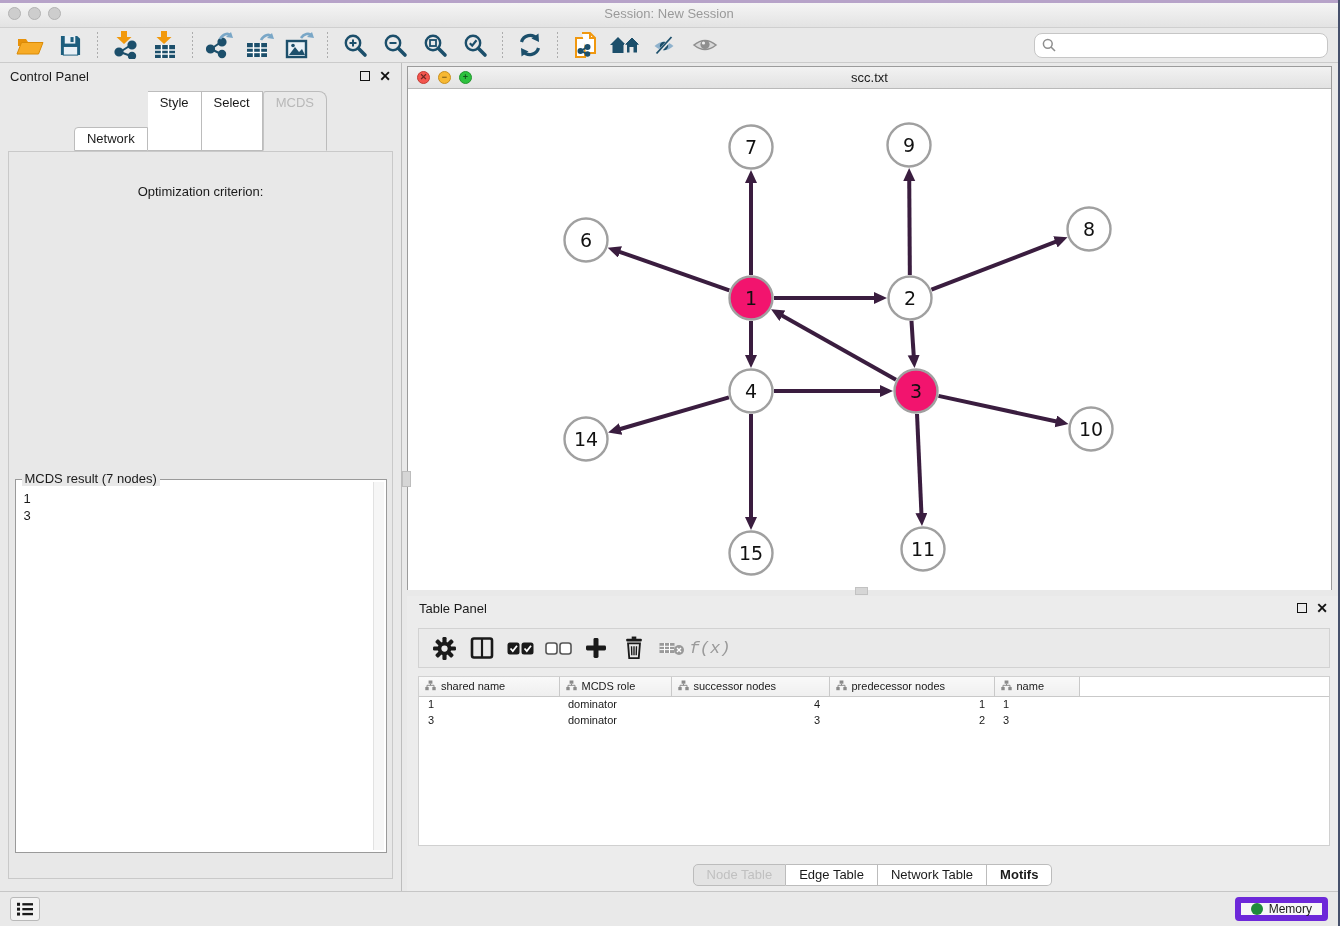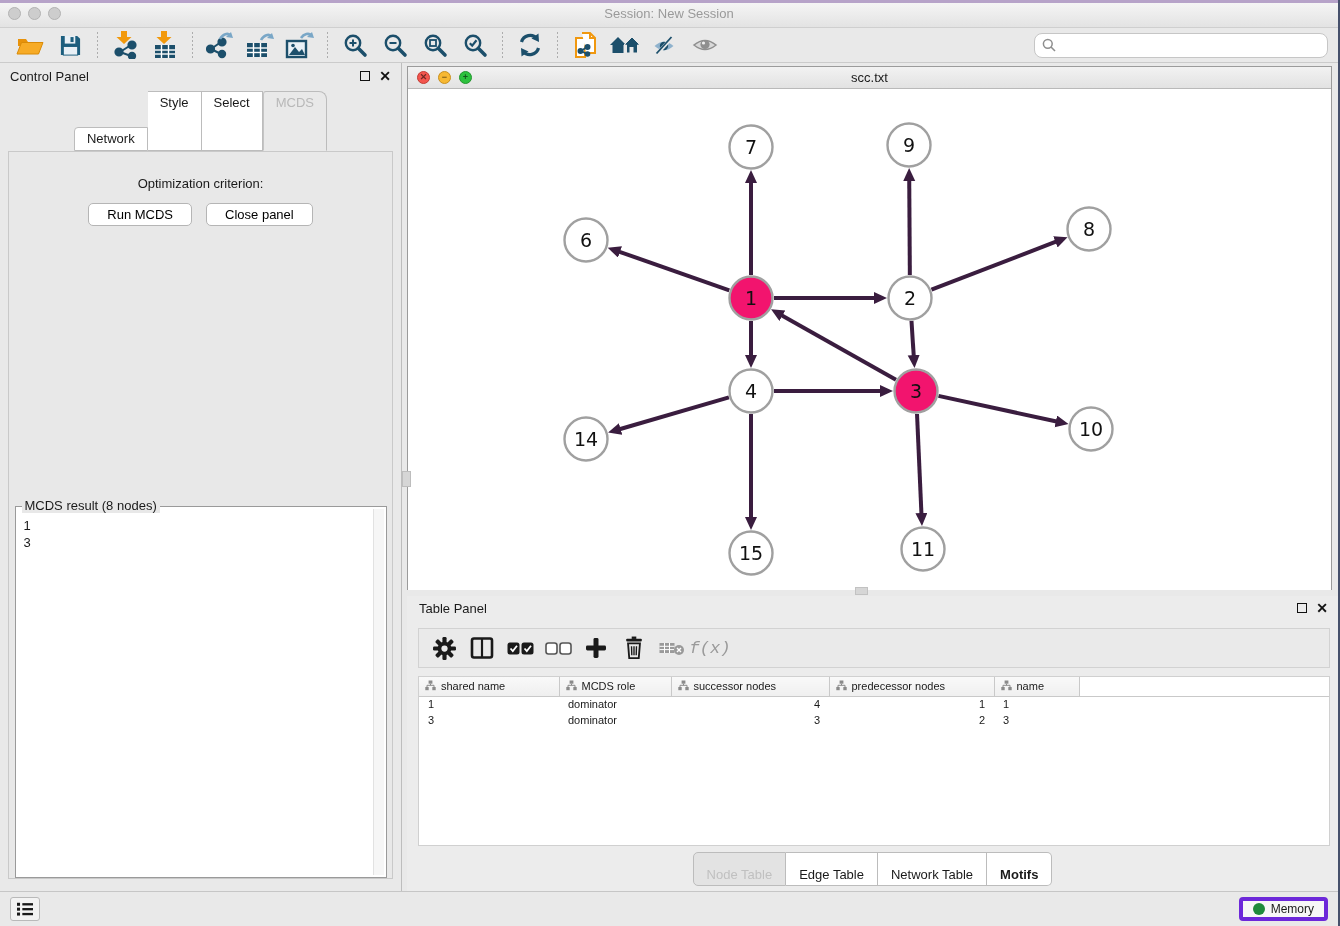--- a/index.html
+++ b/index.html
@@ -29,21 +29,21 @@
   .control-panel { width:401px; flex:none; display:flex; flex-direction:column; background:#e9e9e9; }
   .panel-header { height:26px; display:flex; align-items:center; padding:0 10px; font-size:13px; flex:none; }
   .panel-header .ph-icons { margin-left:auto; display:flex; gap:9px; align-items:center; }
   .float-glyph { width:10px; height:10px; border:1.6px solid #111; display:inline-block; }
   .close-glyph { font-size:14px; font-weight:bold; color:#111; line-height:10px; }
   .ctab-row { display:flex; justify-content:center; margin-top:2px; flex:none; }
   .ctab { font-size:13px; padding:3px 12px 4px; background:#fff; border:1px solid #bcbcbc; border-left:none; cursor:default; }
   .ctab:first-child { border-left:1px solid #bcbcbc; border-radius:4px 0 0 0;margin-top:36px; }
   .ctab.active { background:#e9e9e9; color:#b8b8b8; border-radius:3px 8px 0 0; border-left:1px solid #c4c4c4; border-bottom-color:#e9e9e9; }
   .cp-content { flex:1; margin:0 8px 12px 8px; border:1px solid #c9c9c9; background:#e8e8e8; display:flex; flex-direction:column; align-items:center; min-height:0; }
-  .opt-label { margin-top:24px; font-size:13px; }
+  .opt-label { margin-top:32px; font-size:13px; }
   .opt-select { margin-top:9px; width:308px; height:23px; background:#fff; border:1px solid #b5b5b5; border-radius:4px; display:flex; align-items:center; padding:0 8px 0 10px; font-size:13px; }
   .opt-select .spinner { margin-left:auto; display:flex; flex-direction:column; gap:3px; align-items:center; }
   .spin-up { width:0; height:0; border-left:4px solid transparent; border-right:4px solid transparent; border-bottom:5px solid #333; }
   .spin-dn { width:0; height:0; border-left:4px solid transparent; border-right:4px solid transparent; border-top:5px solid #333; }
   .btn-row { margin-top:12px; display:flex; gap:14px; }
   .cp-btn { height:23px; padding:0 18px; background:#fff; border:1px solid #b5b5b5; border-radius:5px; font-size:13px; font-family:"Liberation Sans",sans-serif; }
   .result-box { margin-top:280px; width:372px; height:374px; border:1px solid #9a9a9a; background:#fff; position:relative; align-self:center; }
   .result-legend { position:absolute; top:-9px; left:6px; background:#e8e8e8; padding:0 3px; font-size:13px; }
   .result-lines { padding:10px 8px 0 8px; font-size:13px; line-height:17px; }
   .result-scroll { position:absolute; top:2px; bottom:2px; right:2px; width:11px; background:#f6f6f6; border-left:1px solid #e2e2e2; }
@@ -73,29 +73,29 @@
   .tp-tool { width:34px; height:30px; display:flex; align-items:center; justify-content:center; }
   .fx { font-family:Liberation Mono, monospace; font-style:italic; font-size:17px; color:#9a9a9a; }
   .tp-tablewrap { margin:8px 8px 0 11px; background:#fff; border:1px solid #d0d0d0; flex:none; height:170px; overflow:hidden; }
   table.datatable { border-collapse:collapse; width:100%; table-layout:fixed; font-size:11px; }
   table.datatable th { font-weight:normal; background:linear-gradient(#f9f9f9,#efefef); border-right:1px solid #c9c9c9; border-bottom:1px solid #c9c9c9; height:19px; padding:0 6px; white-space:nowrap; overflow:hidden; }
   table.datatable th .thc { display:flex; align-items:center; justify-content:flex-start; gap:5px; }
   table.datatable th.filler, table.datatable td.filler { border-right:none; background:#fff; }
   table.datatable td { height:16px; padding:0 9px; white-space:nowrap; overflow:hidden; }
   td.al { text-align:left; } td.ar { text-align:right; }
   .tp-tabs { margin-top:auto; margin-bottom:5px; display:flex; justify-content:center; flex:none; }
-  .btab { font-size:13px; padding:14px 13px 3px; background:#fff; border:1px solid #bcbcbc; border-left:none; }
+  .btab { font-size:13px; padding:2px 13px 3px; background:#fff; border:1px solid #bcbcbc; border-left:none; }
   .btab:first-child { border-left:1px solid #bcbcbc; border-radius:5px 0 0 5px; }
   .btab:last-child { border-radius:0 5px 5px 0;font-weight:bold; }
   .btab.active { background:#e3e3e3; color:#c0c0c0; }
 
   
   .statusbar { height:35px; background:#e9e9e9; border-top:1px solid #c6c6c6; display:flex; align-items:center; padding:0 10px; flex:none; }
   .status-left-btn { width:30px; height:24px; background:#f3f3f3; border:1px solid #b9b9b9; border-radius:3px; display:flex; align-items:center; justify-content:center; }
-  .memory-btn { margin-left:auto; height:24px; background:#f7f7f7; border:4px solid #6d28d9; border-radius:4px; display:flex; align-items:center; gap:6px; padding:0 10px; font-size:12px; font-family:"Liberation Sans",sans-serif; }
+  .memory-btn { margin-left:auto; height:24px; background:#f7f7f7; border:6px solid #6d28d9; border-radius:4px; display:flex; align-items:center; gap:6px; padding:0 10px; font-size:12px; font-family:"Liberation Sans",sans-serif; }
   .memory-dot { width:12px; height:12px; border-radius:50%; background:#1f8a3b; }
 </style>
 </head>
 <body>
 
 <div class="window">
 
   <div class="titlebar">
     <div class="accent"></div>
     <div class="traffic-outer">
@@ -278,26 +278,22 @@
         </span>
       </div>
       <div class="ctab-row" id="control-tabs">
           <div class="ctab">Network</div>
           <div class="ctab">Style</div>
           <div class="ctab">Select</div>
           <div class="ctab active">MCDS</div>
         </div>
       <div class="cp-content">
         <div class="opt-label">Optimization criterion:</div>
-        <div class="btn-row">
-          <button class="cp-btn">Run MCDS</button>
-          <button class="cp-btn">Close panel</button>
-        </div>
         <div class="result-box">
-          <span class="result-legend">MCDS result (8 nodes)</span>
+          <span class="result-legend">MCDS result (7 nodes)</span>
           <div class="result-lines" id="result-lines">
               <div>1</div>
               <div>3</div>
             </div>
           <div class="result-scroll"></div>
         </div>
       </div>
     </div>
 
     <div class="v-splitter">

